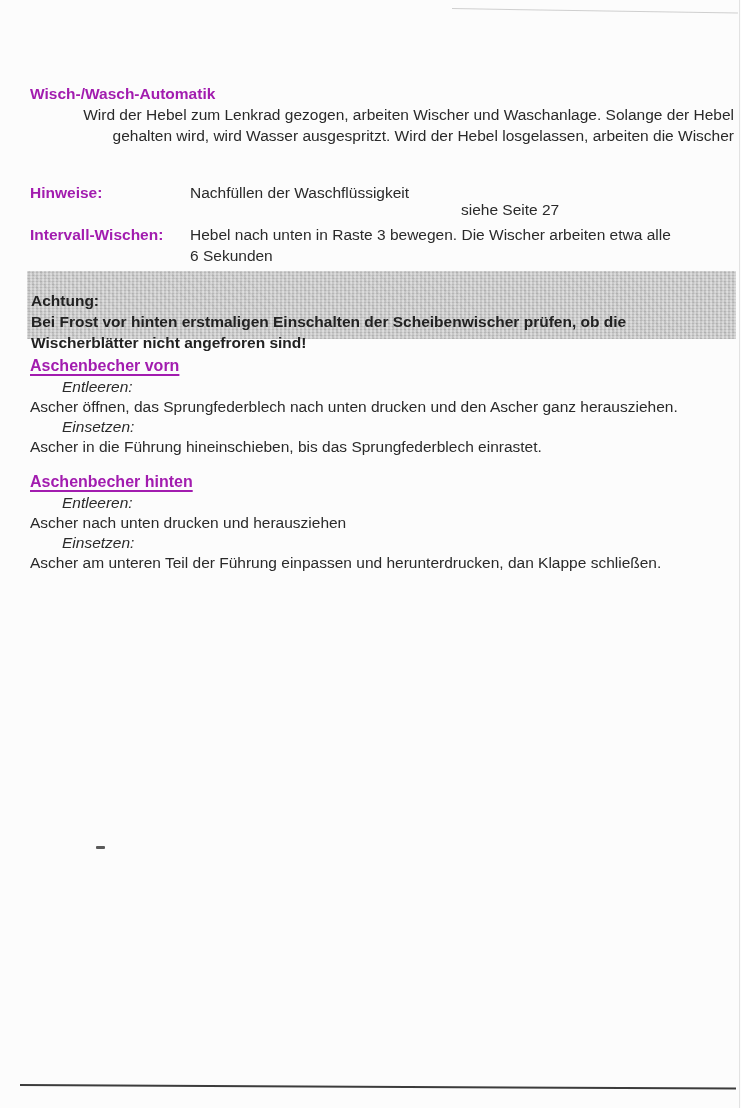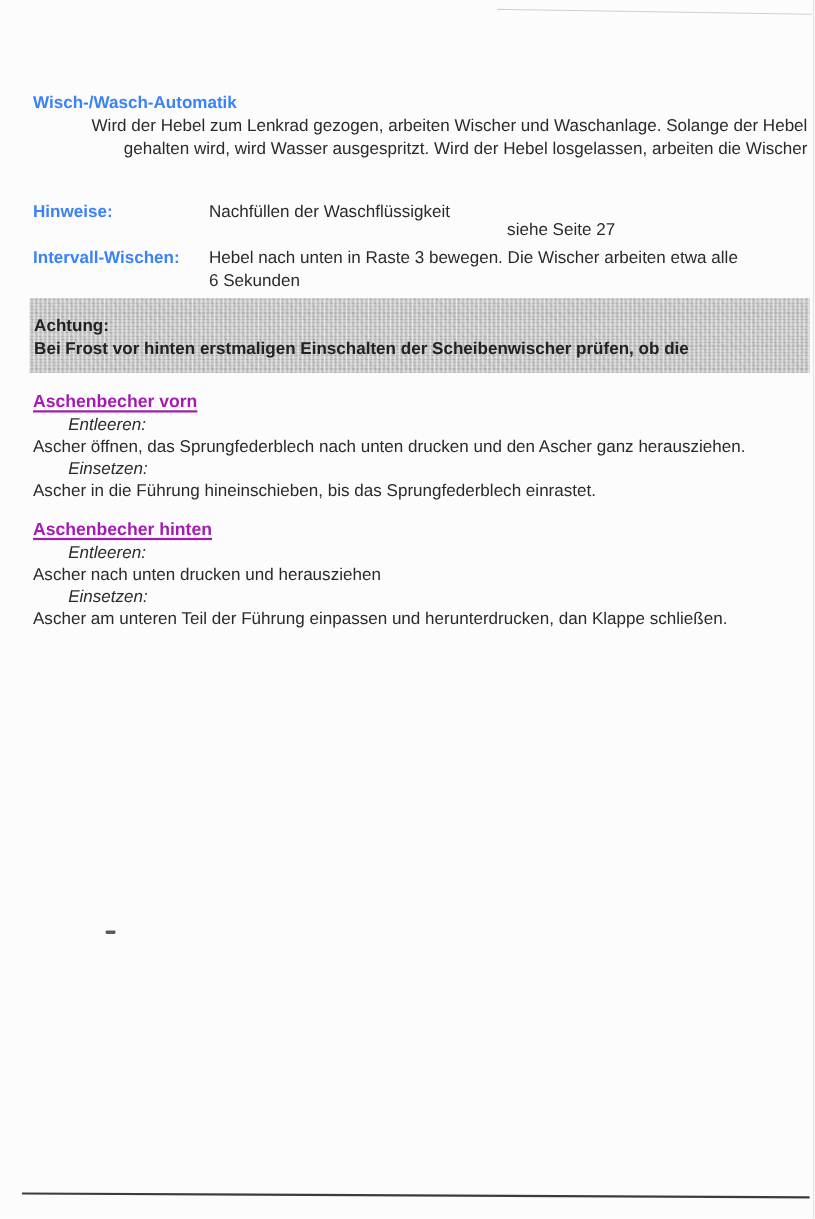--- a/index.html
+++ b/index.html
@@ -39,39 +39,39 @@
     position:absolute;left:27px;top:37px;width:709px;height:33px;
     display:flex;align-items:center;
   }
   .title-band .title-text{
     padding-left:8px;
     font-size:20px;font-weight:700;color:#1e1e1e;letter-spacing:0.2px;
     white-space:nowrap;
   }
   
   .txt{font-size:15.5px;line-height:20.8px;}
-  .bold{font-weight:700;color:#3b82f6;}
+  .bold{font-weight:700;color:#a21caf;}
   .italic{font-style:italic;margin-left:32px;}
   
   .sec-wisch{position:absolute;left:30px;top:84px;width:704px;}
   .sec-wisch .line{white-space:nowrap;text-align:right;}
   
   .row{position:absolute;left:30px;width:704px;}
   .row-hinweise{top:183px;}
   .row-intervall{top:225px;}
   .row .label{position:absolute;left:0;top:0;}
   .row .content{position:absolute;left:160px;top:0;}
   .row .pageref{position:absolute;left:431px;top:0;white-space:nowrap;margin-top:17px;}
   .row .content .line{white-space:nowrap;}
   
   .achtung-band{
     position:absolute;left:27px;top:271px;width:709px;height:68px;
     padding:0;box-sizing:border-box;
   }
-  .achtung-band .inner{padding:15px 0 0 4px;}
+  .achtung-band .inner{padding:5px 0 0 4px;margin-top:14px;}
   .achtung-band .line{
     font-size:15.5px;line-height:21px;font-weight:700;color:#222222;white-space:nowrap;
   }
   
   .sec-ascher{position:absolute;left:30px;width:706px;}
   .sec-vorn{top:355px;}
   .sec-hinten{top:471px;}
   .sec-ascher .heading{
     font-size:16px;font-weight:700;color:#a21caf;
     text-decoration:underline;text-decoration-thickness:1.5px;text-underline-offset:3px;
@@ -105,20 +105,21 @@
     <span class="content">
       <span class="line">Hebel nach unten in Raste 3 bewegen. Die Wischer arbeiten etwa alle</span><br>
       <span class="line">6 Sekunden</span>
     </span>
   </div>
 
   <div class="achtung-band band">
     <div class="inner">
       <div class="line">Achtung:</div>
       <div class="line">Bei Frost vor hinten erstmaligen Einschalten der Scheibenwischer prüfen, ob die</div>
+      <div class="line">Wischerblätter nicht angefroren sind!</div>
     </div>
   </div>
 
   <div class="sec-ascher sec-vorn">
     <div class="heading">Aschenbecher vorn</div>
     <div class="line italic">Entleeren:</div>
     <div class="line">Ascher öffnen, das Sprungfederblech nach unten drucken und den Ascher ganz herausziehen.</div>
     <div class="line italic">Einsetzen:</div>
     <div class="line">Ascher in die Führung hineinschieben, bis das Sprungfederblech einrastet.</div>
   </div>

